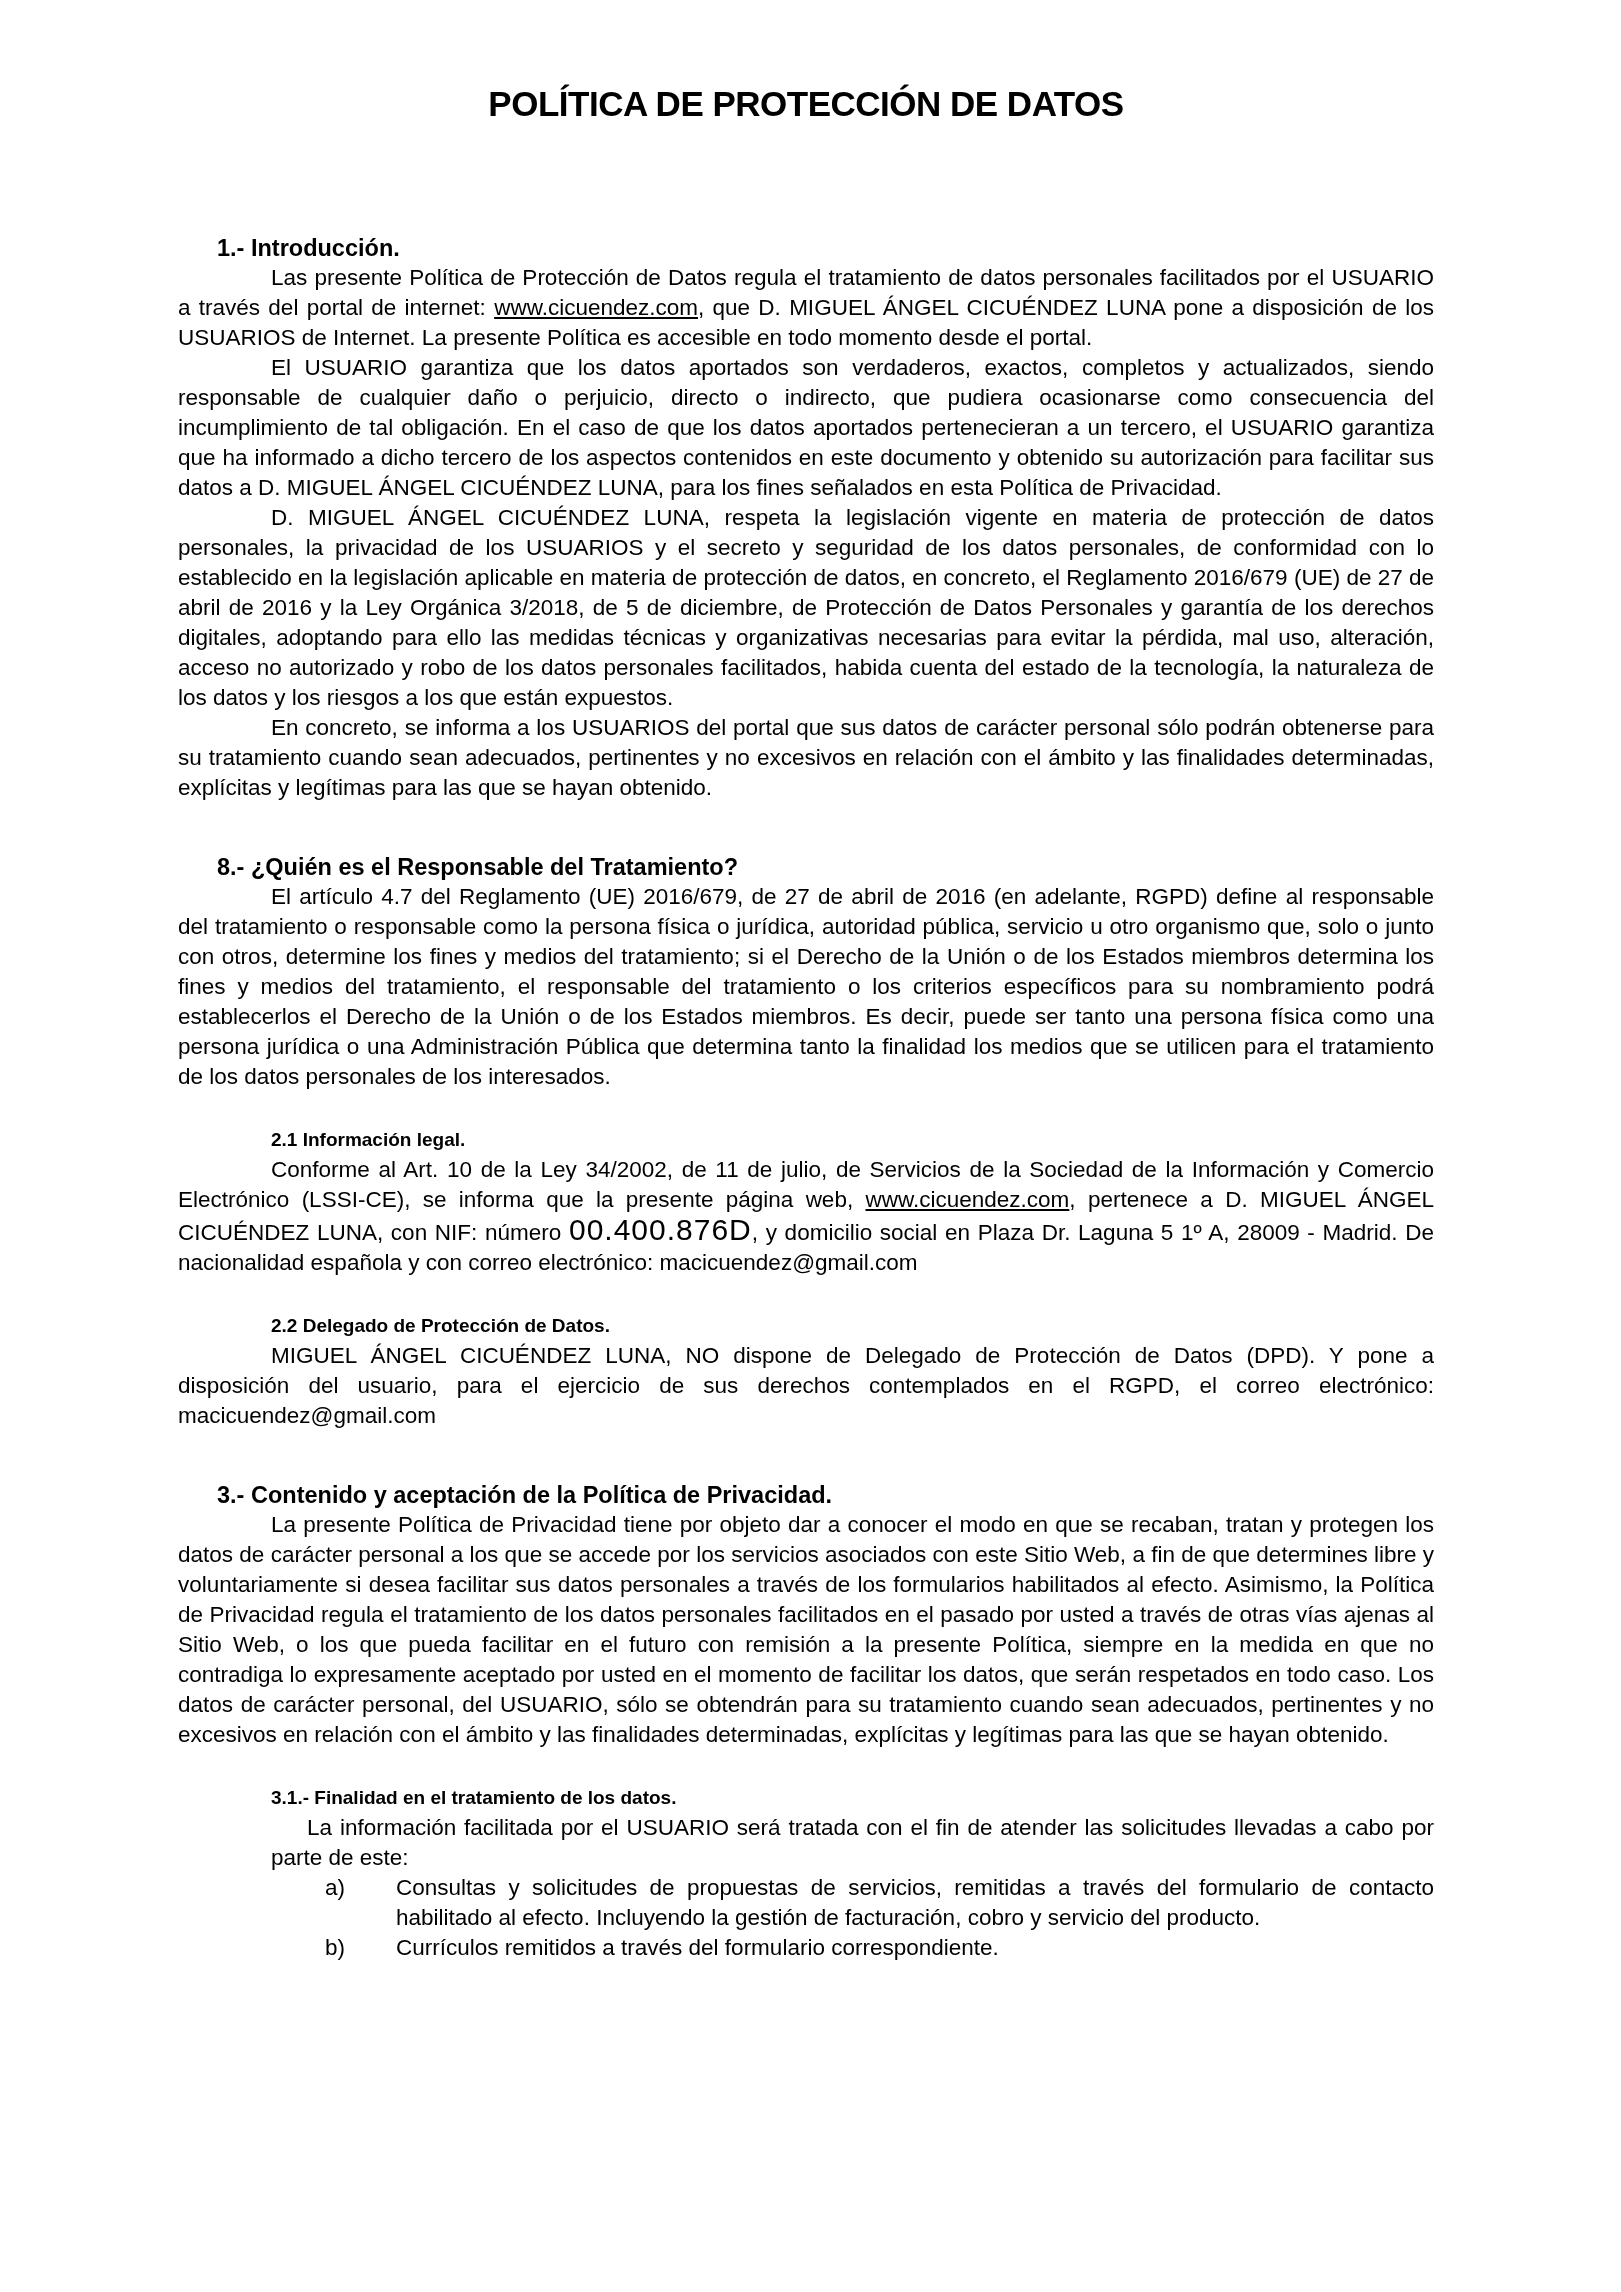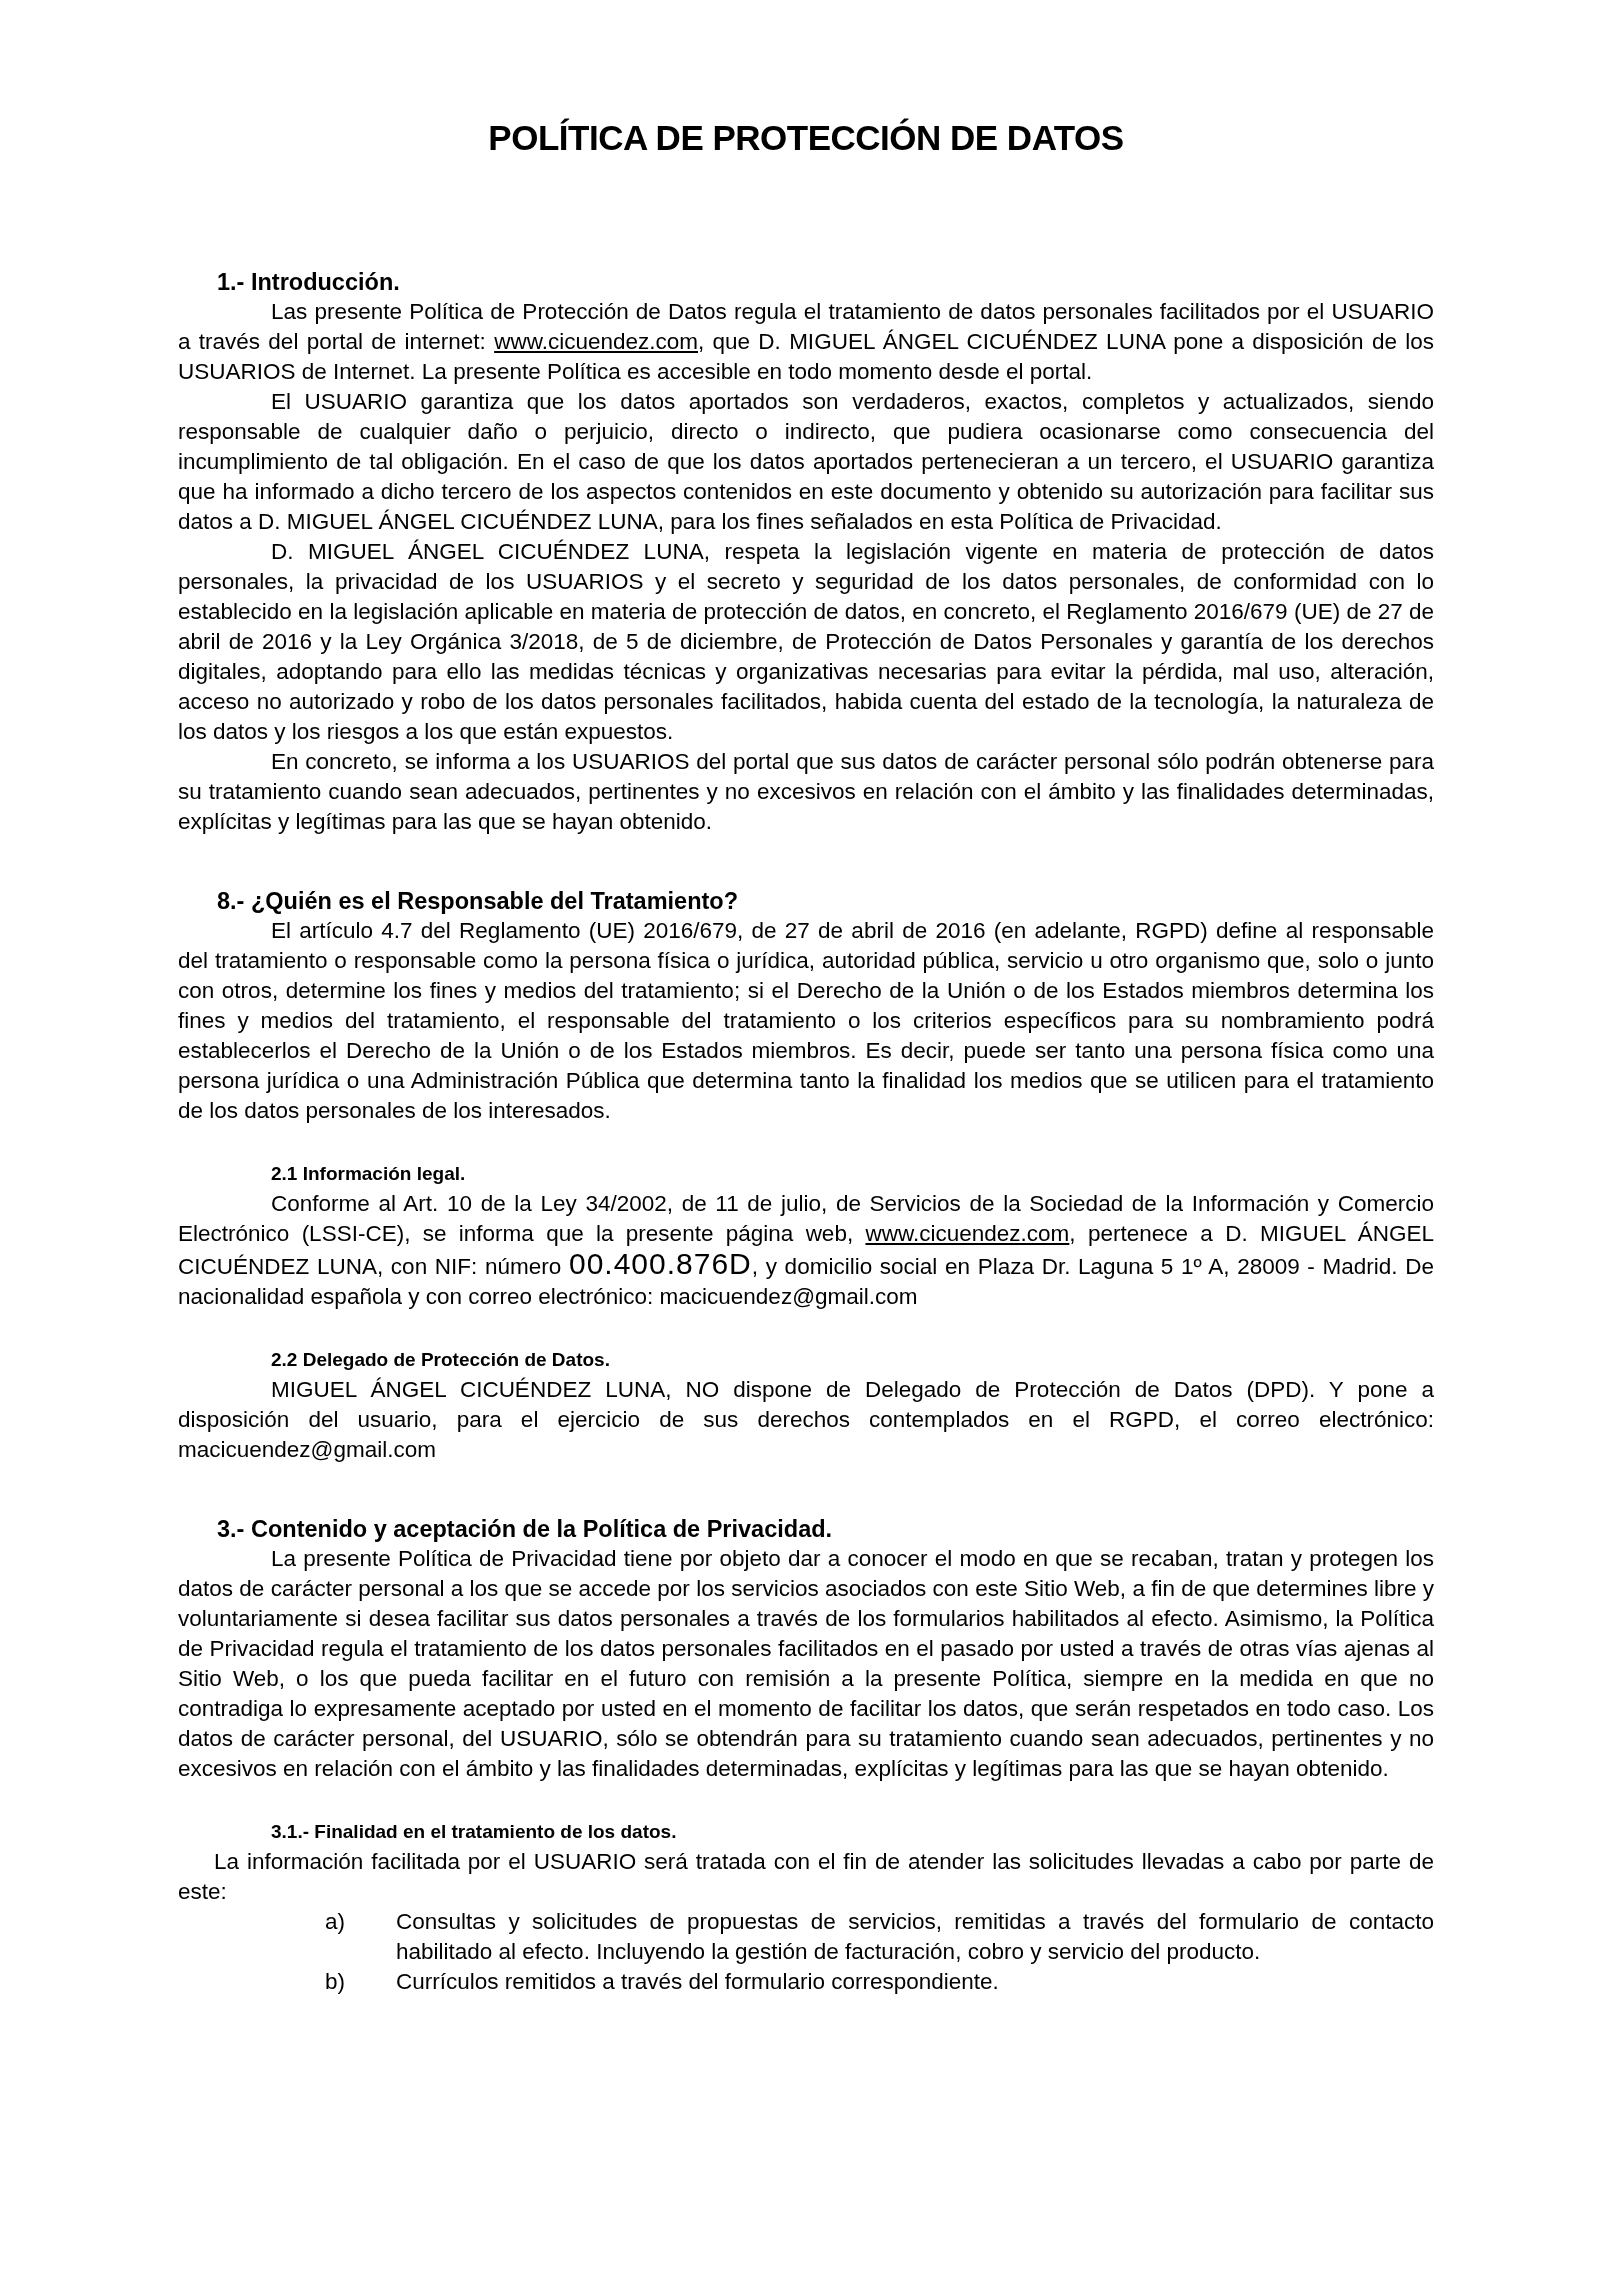--- a/index.html
+++ b/index.html
@@ -10,21 +10,21 @@
   .page {
     position: relative;
     width: 1621px;
     height: 2293px;
     box-sizing: border-box;
     background: #ffffff;
     color: #000000;
     font-family: "Liberation Sans", "DejaVu Sans", sans-serif;
     font-size: 22.5px;
     line-height: 30px;
-    padding: 116px 187px 0 178px;
+    padding: 82px 187px 0 178px;
     overflow: hidden;
   }
   .title {
     font-size: 35px;
     line-height: 43px;
     font-weight: bold;
     letter-spacing: -0.5px;
     text-align: center;
     margin: 0 0 108px 0;
   }
@@ -39,20 +39,21 @@
     line-height: 30px;
     font-weight: bold;
     margin: 33px 0 0 93px;
   }
   .para {
     margin: 0;
     text-align: justify;
     text-indent: 93px;
   }
   .para.block-indented {
+    margin-left: 93px;
     text-indent: 36px;
   }
   .link {
     color: #000000;
     text-decoration: underline;
     cursor: pointer;
   }
   .nif {
     font-size: 30px;
     letter-spacing: 1px;

